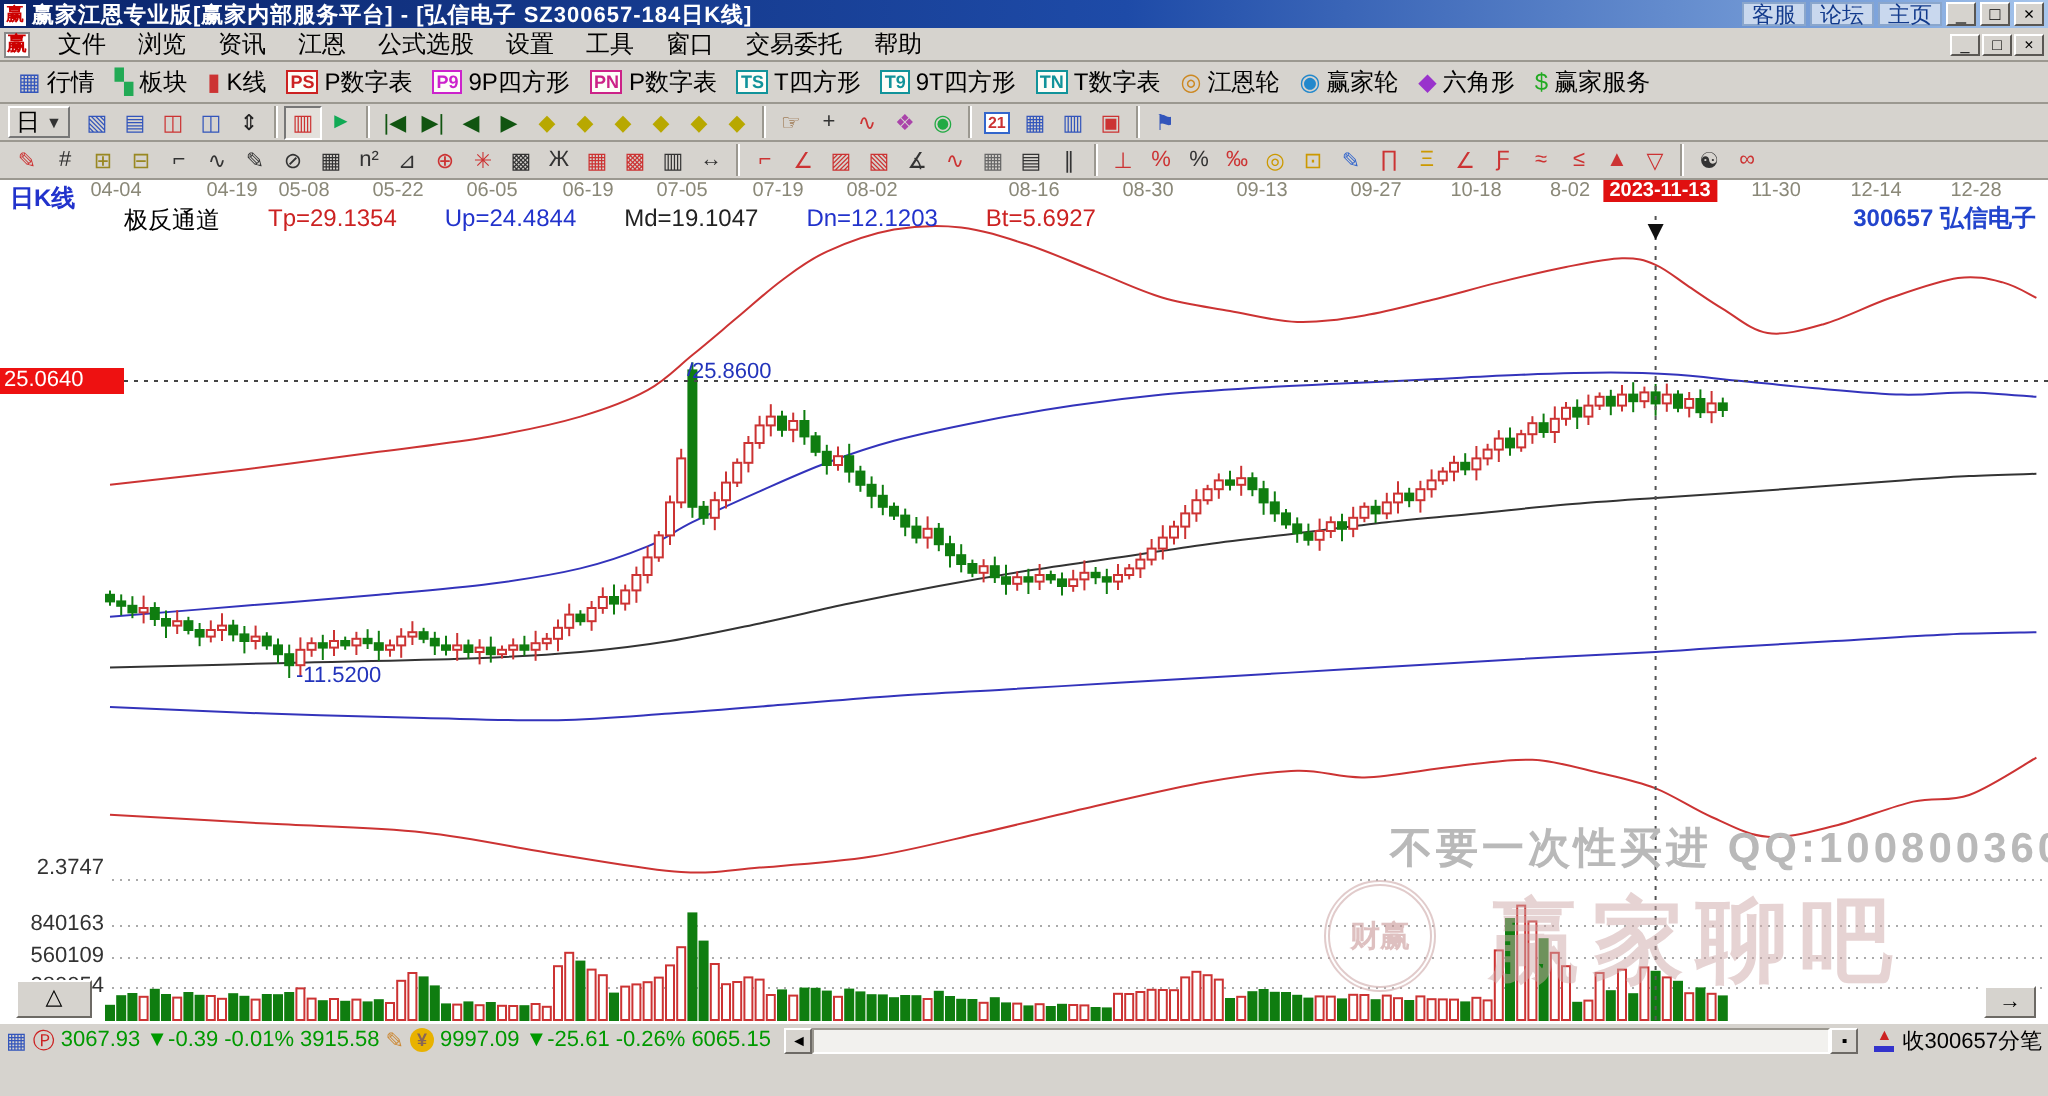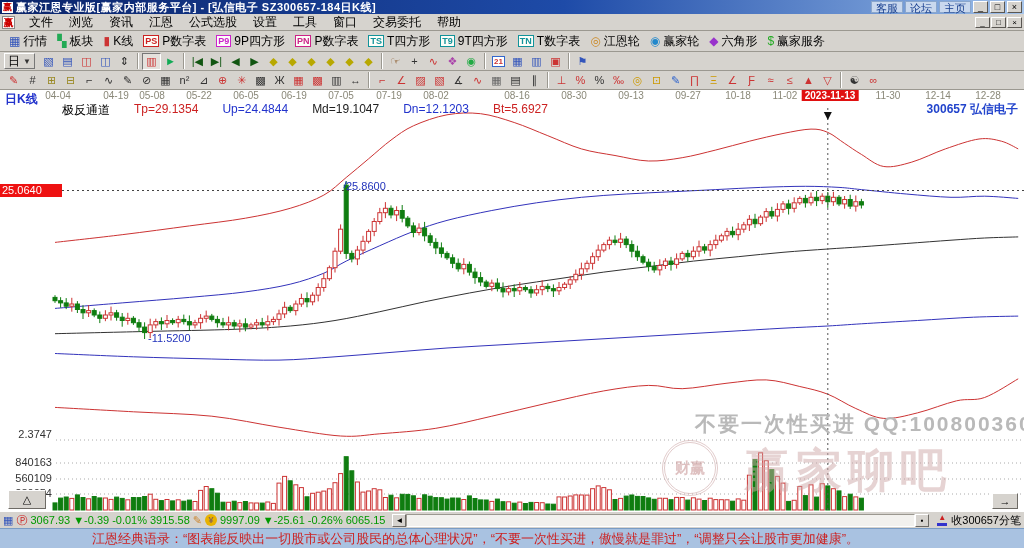--- a/index.html
+++ b/index.html
@@ -423,21 +423,21 @@
         <span class="dlab" style="left: 246px;">06-05</span>
         <span class="dlab" style="left: 294px;">06-19</span>
         <span class="dlab" style="left: 341px; text-align: right;">07-05</span>
         <span class="dlab" style="left: 389px;">07-19</span>
         <span class="dlab" style="left: 436px;">08-02</span>
         <span class="dlab" style="left: 517px;">08-16</span>
         <span class="dlab" style="left: 574px;">08-30</span>
         <span class="dlab" style="left: 631px;">09-13</span>
         <span class="dlab" style="left: 688px;">09-27</span>
         <span class="dlab" style="left: 738px;">10-18</span>
-        <span class="dlab" style="left: 785px;">11-02</span>
+        <span class="dlab" style="left: 785px;">8-02</span>
         <span class="dlab cur" style="left: 830px;">2023-11-13</span>
         <span class="dlab" style="left: 888px;">11-30</span>
         <span class="dlab" style="left: 938px;">12-14</span>
         <span class="dlab" style="left: 988px;">12-28</span>
       </div>
     <span class="symbol">300657 弘信电子</span>
     <div class="legend" id="legend">
       <b>极反通道</b>
     <span style="color: rgb(204, 34, 34);">Tp=29.1354</span>
         <span style="color: rgb(34, 51, 204);">Up=24.4844</span>
@@ -932,15 +932,14 @@
       </span>
     <div class="sb-scroll">
       <span class="sb-ab">◄</span>
       <span class="sb-track"></span>
       <span class="sb-ab">▪</span>
     </div>
     <span class="ant"></span>
     <span>收300657分笔</span>
   </div>
 
-  <div class="msgbar">江恩经典语录：“图表能反映出一切股市或公司股民的总体心理状况”，“不要一次性买进，傲慢就是罪过”，“调整只会让股市更加健康”。</div>
 
 </div>
 
 </body></html>

